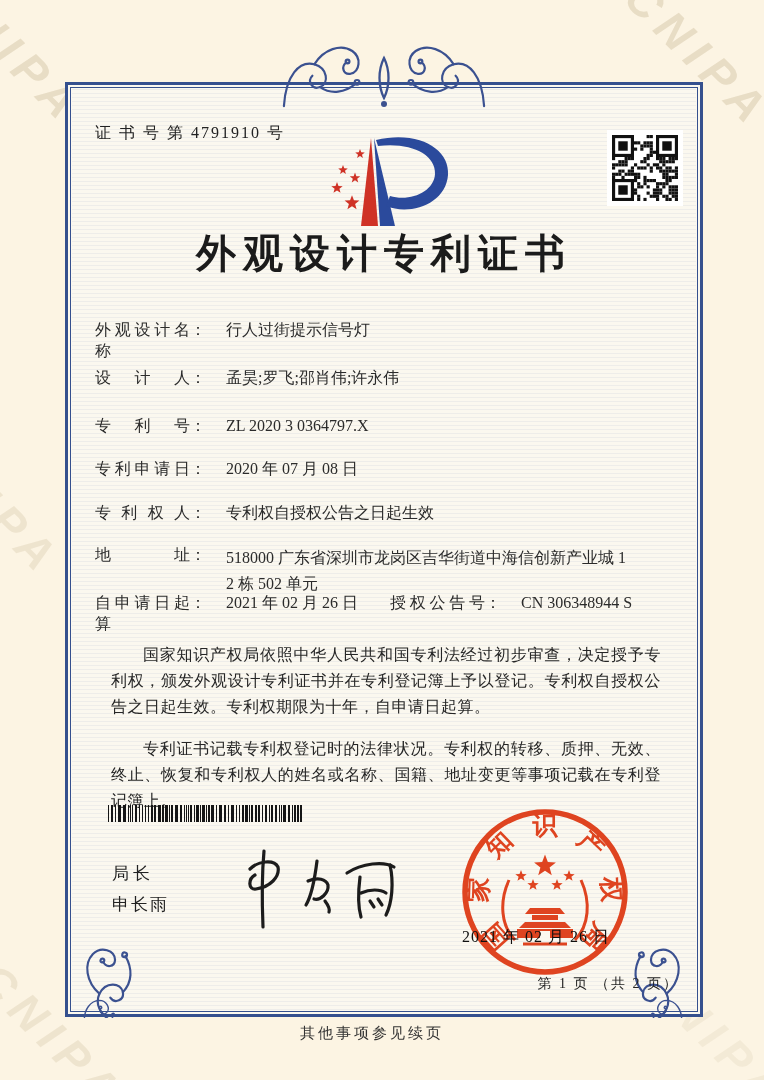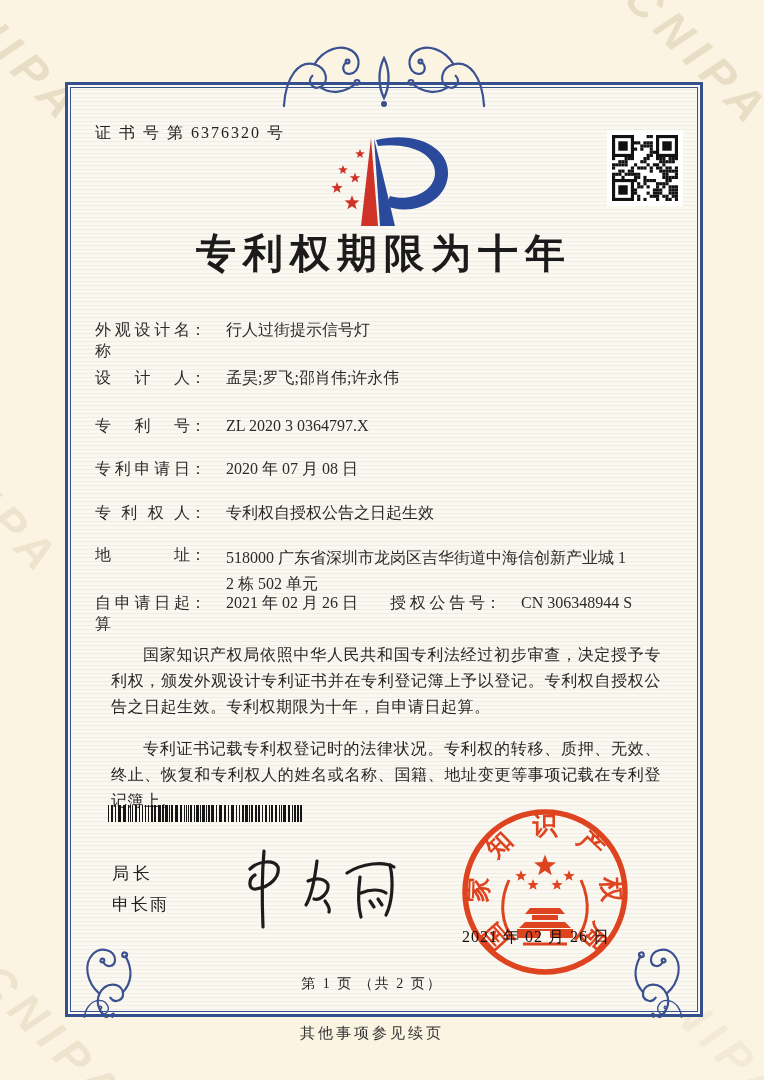--- a/index.html
+++ b/index.html
@@ -58,21 +58,21 @@
   .sig-script{left:222px;top:843px}
   .sig-script path{stroke:#1c1c1c;stroke-width:3.2;fill:none;stroke-linecap:round;stroke-linejoin:round}
   .seal{left:453px;top:800px;width:184px;height:184px;opacity:.93;z-index:4}
   .seal .ring{stroke:#dd3711;stroke-width:5.5;fill:none}
   .seal text{font-size:25px;font-weight:700;fill:#dd3711;
     font-family:"Liberation Serif","DejaVu Serif",serif;text-anchor:middle}
   .seal .emblem{fill:#dd3711}
   .seal .wreath{stroke:#dd3711;stroke-width:3;fill:none}
   .seal-date{left:462px;top:927px;font-size:16px;letter-spacing:1px;color:#101010;
     z-index:5;white-space:nowrap}
-  .page-info{left:65px;top:975px;width:614px;text-align:center;font-size:14px;letter-spacing:2px}
+  .page-info{left:65px;top:975px;width:614px;text-align:right;font-size:14px;letter-spacing:2px}
   .continuation{left:0;top:1024px;width:744px;text-align:center;font-size:15px;
     letter-spacing:3px;color:#333;z-index:3;position:absolute}
   .qr-box svg .m{fill:#111}
   .barcode rect{fill:#151515}
 </style>
 </head>
 <body>
 
 <div class="page">
 
@@ -111,21 +111,21 @@
   </svg>
   <svg class="orn orn-bl" width="96" height="94" viewBox="0 0 96 94">
     <use href="#curl" transform="translate(8,96) rotate(-80) scale(0.95)"></use>
     <use href="#curl" transform="translate(2,92) rotate(-35) scale(0.6)"></use>
   </svg>
   <svg class="orn orn-br" width="96" height="94" viewBox="0 0 96 94">
     <use href="#curl" transform="translate(8,96) rotate(-80) scale(0.95)"></use>
     <use href="#curl" transform="translate(2,92) rotate(-35) scale(0.6)"></use>
   </svg>
 
-  <div class="abs cert-no">证 书 号 第 6376320 号</div>
+  <div class="abs cert-no">证 书 号 第 4791910 号</div>
 
   <svg class="abs logo" width="170" height="100" viewBox="0 0 170 100">
     <path d="M73,8 L63,96 L80,96 Z" fill="#cf3226"></path>
     <path d="M76,8 L82,96 L97,96 Z" fill="#2b4a9c"></path>
     <path d="M78,10 C122,0 152,20 150,45 C148,74 112,86 88,76 L92,66 C112,72 136,62 137,44 C138,24 112,12 80,16 Z" fill="#2b4a9c"></path>
     <use href="#star" fill="#cf3226" transform="translate(62,24) scale(0.5)"></use>
     <use href="#star" fill="#cf3226" transform="translate(45,40) scale(0.5)"></use>
     <use href="#star" fill="#cf3226" transform="translate(57,48) scale(0.55)"></use>
     <use href="#star" fill="#cf3226" transform="translate(39,58) scale(0.6)"></use>
     <use href="#star" fill="#cf3226" transform="translate(54,73) scale(0.78)"></use>
@@ -281,21 +281,21 @@
         <rect x="2" y="2" width="3" height="3" class="m"></rect>
         <rect x="14" y="0" width="7" height="7" class="m"></rect>
         <rect x="15" y="1" width="5" height="5" fill="#fff"></rect>
         <rect x="16" y="2" width="3" height="3" class="m"></rect>
         <rect x="0" y="14" width="7" height="7" class="m"></rect>
         <rect x="1" y="15" width="5" height="5" fill="#fff"></rect>
         <rect x="2" y="16" width="3" height="3" class="m"></rect>
       </svg>
   </div>
 
-  <div class="abs title">专利权期限为十年</div>
+  <div class="abs title">外观设计专利证书</div>
 
   <div class="abs row r1">
     <span class="lbl">外观设计名称</span><span>：</span><span class="val">行人过街提示信号灯</span>
   </div>
   <div class="abs row r2">
     <span class="lbl">设计人</span><span>：</span><span class="val">孟昊;罗飞;邵肖伟;许永伟</span>
   </div>
   <div class="abs row r3">
     <span class="lbl">专利号</span><span>：</span><span class="val">ZL 2020 3 0364797.X</span>
   </div>

